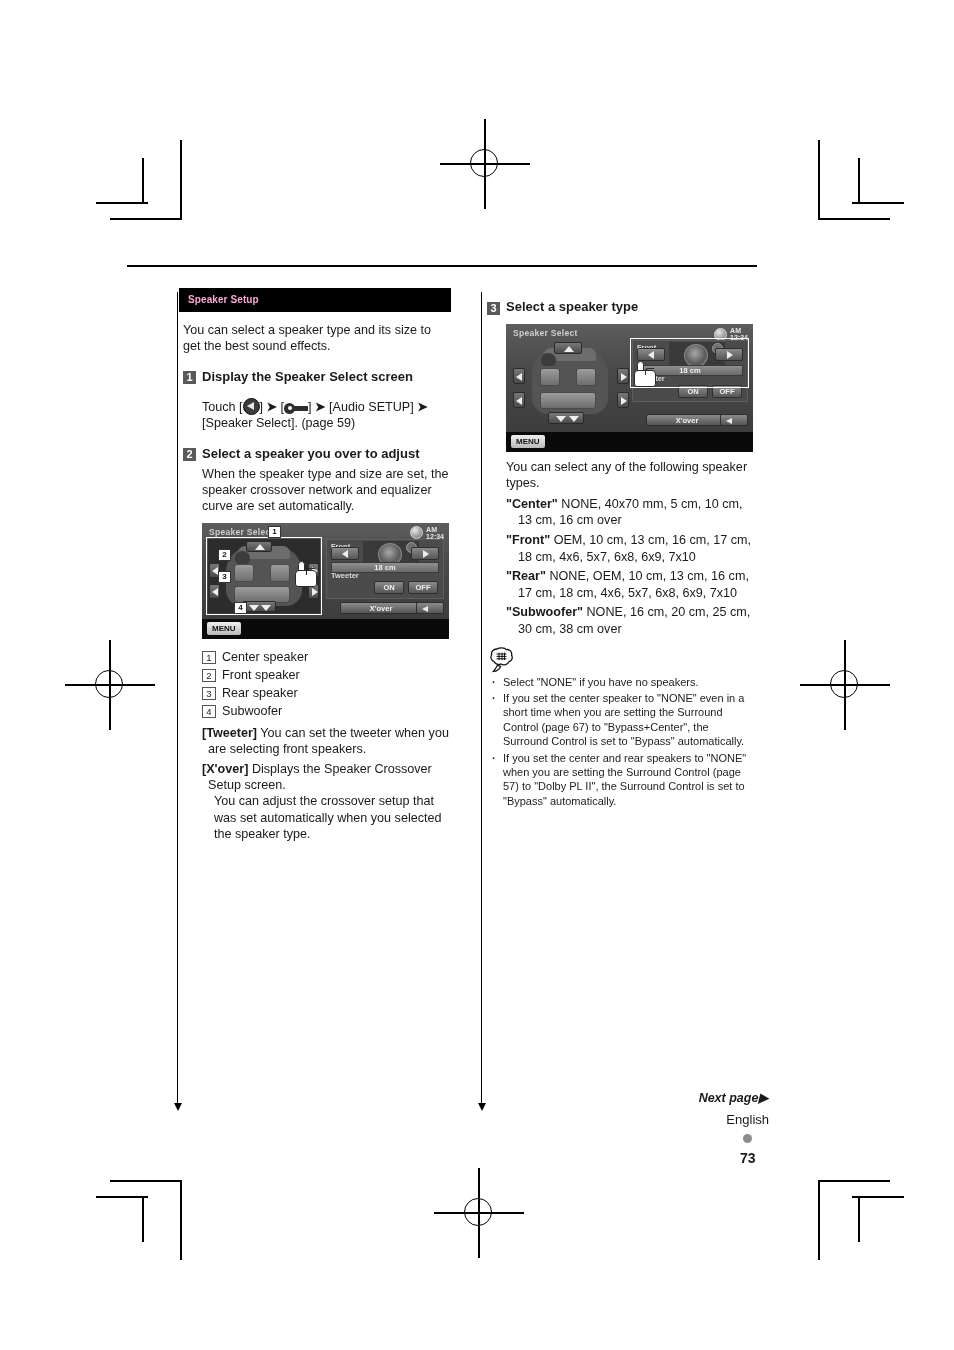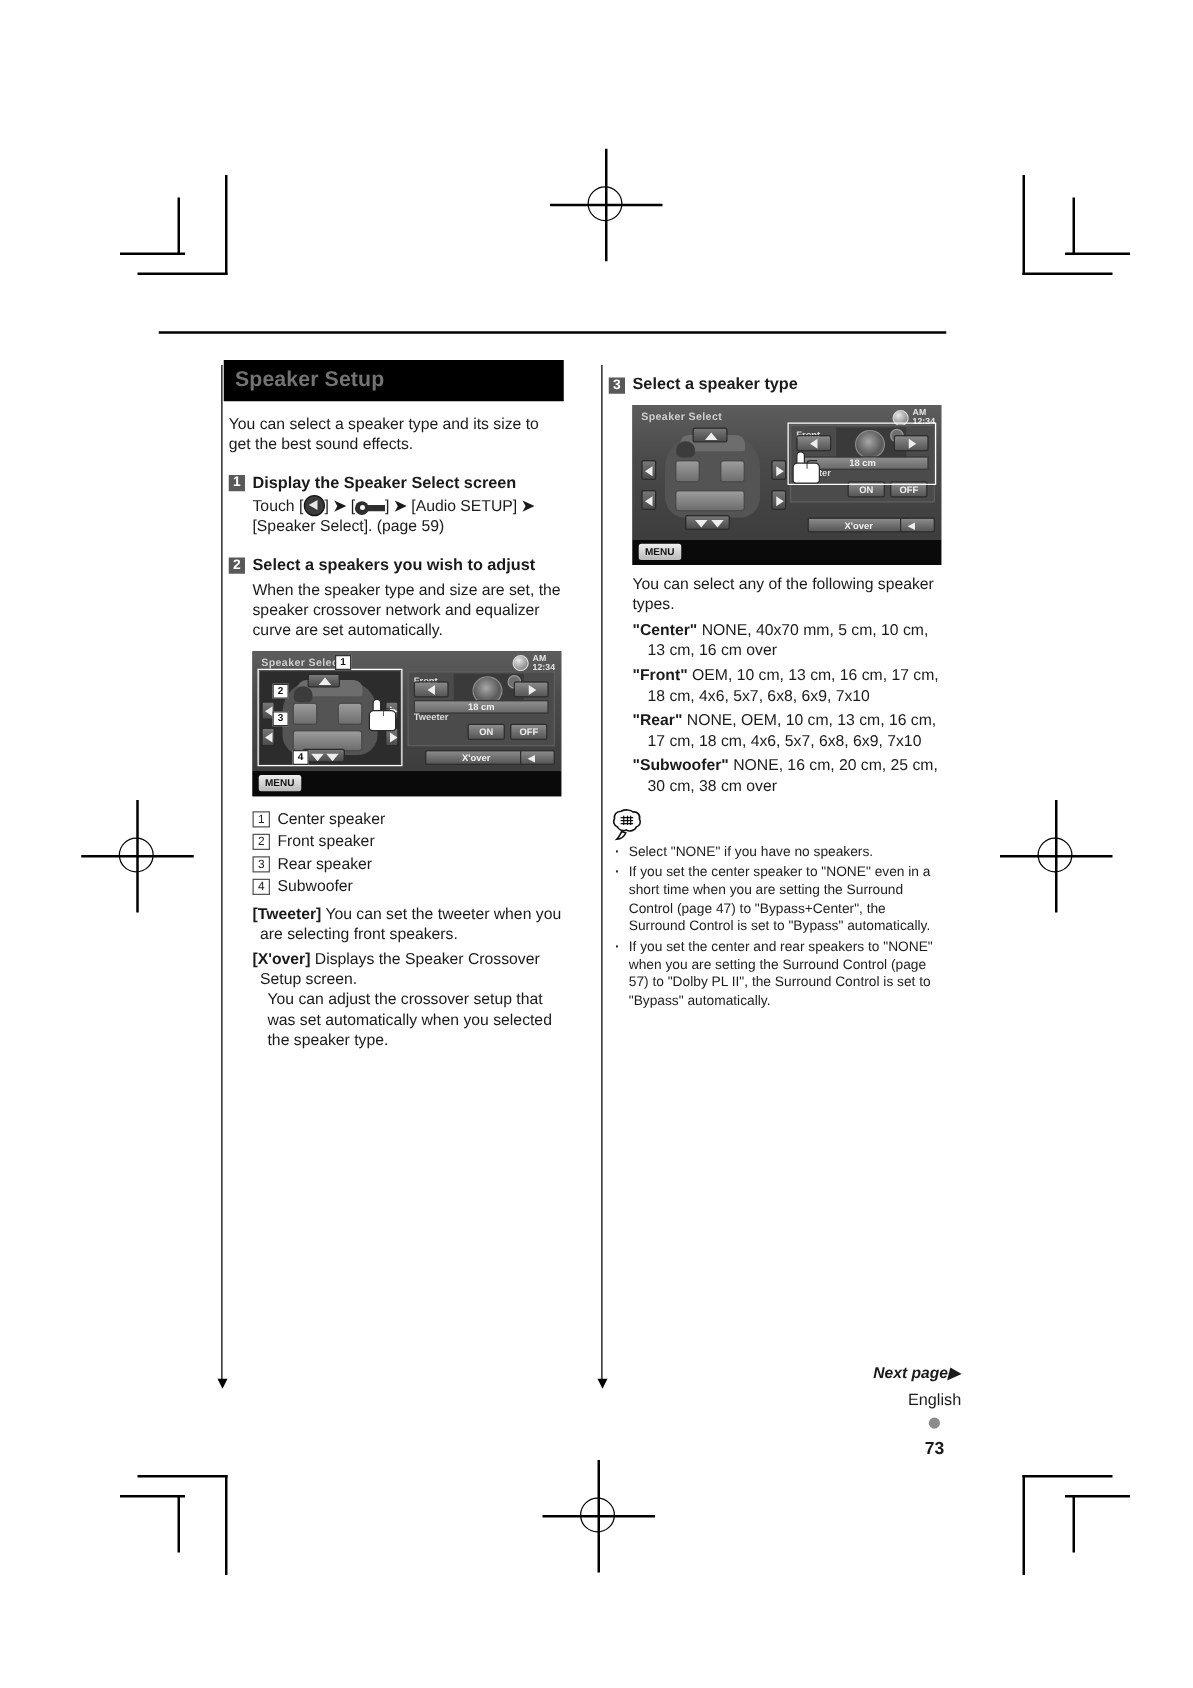--- a/index.html
+++ b/index.html
@@ -61,23 +61,23 @@
   .column {
     position: absolute;
     width: 268px;
   }
   #col-left  { left: 183px; top: 288px; }
   #col-right { left: 487px; top: 288px; }
 
   
   .section-header {
     background: #000;
-    color: #737373;
-    font-weight: bold;
-    font-size: 17px;
+    color: #f9a8d4;
+    font-weight: bold;
+    font-size: 10px;
     letter-spacing: .1px;
     padding: 6px 0 7px 9px;
     width: 272px;
     box-sizing: border-box;
     margin-left: -4px;
   }
   .intro {
     font-size: 12.6px;
     line-height: 16.4px;
     margin-top: 10px;
@@ -105,21 +105,21 @@
     font-weight: bold;
     font-size: 13px;
     line-height: 16px;
   }
   .step-body {
     font-size: 12.6px;
     line-height: 16.4px;
     margin-left: 19px;
     margin-top: 4px;
   }
-  .step-body.tight { margin-top: 2px; }
+  .step-body.tight { margin-top: 13px; }
 
   .icon-inline {
     display: inline-block;
     vertical-align: -4px;
   }
   
   .ic-back {
     width: 17px; height: 17px;
     border-radius: 50%;
     background: #3b3b3b;
@@ -602,21 +602,21 @@
       <span class="arrow-gt">➤</span>
       <span>[</span><span class="icon-inline ic-wrench"><span class="head"></span><span class="bar"></span></span><span>]</span>
       <span class="arrow-gt">➤</span>
       <span>[Audio SETUP]</span>
       <span class="arrow-gt">➤</span>
       <span>[Speaker Select]. (page 59)</span>
     </div>
 
     <div class="step">
       <div class="step-num">2</div>
-      <div class="step-title">Select a speakers you wish to adjust</div>
+      <div class="step-title">Select a speaker you over to adjust</div>
     </div>
     <div class="step-body">When the speaker type and size are set, the speaker crossover network and equalizer curve are set automatically.</div>
 
     <div class="device" style="margin-left:19px;width:247px;">
       <div class="dev-screen">
         <div class="dev-title">Speaker Select</div>
         <div class="dev-clock">
           <span class="globe"></span>
           <span class="tm">
             <span>AM</span>
@@ -835,21 +835,21 @@
           <line x1="6.5" y1="9.4" x2="16.5" y2="9.4"></line>
           <line x1="6.5" y1="11.8" x2="16.5" y2="11.8"></line>
           <line x1="9" y1="5.6" x2="9" y2="13"></line>
           <line x1="12" y1="5.6" x2="12" y2="13"></line>
           <line x1="14.5" y1="5.6" x2="14.5" y2="13"></line>
         </g>
       </svg>
     </div>
     <div class="note-bullets">
       <div class="nb">Select "NONE" if you have no speakers.</div>
-      <div class="nb">If you set the center speaker to "NONE" even in a short time when you are setting the Surround Control (page 47) to "Bypass+Center", the Surround Control is set to "Bypass" automatically.</div>
+      <div class="nb">If you set the center speaker to "NONE" even in a short time when you are setting the Surround Control (page 67) to "Bypass+Center", the Surround Control is set to "Bypass" automatically.</div>
       <div class="nb">If you set the center and rear speakers to "NONE" when you are setting the Surround Control (page 57) to "Dolby PL II", the Surround Control is set to "Bypass" automatically.</div>
     </div>
 
   </div>
 
   <div class="footer-next">
     <span>Next page</span><span>▶</span>
   </div>
   <div class="footer-page">
     <span>English</span>

